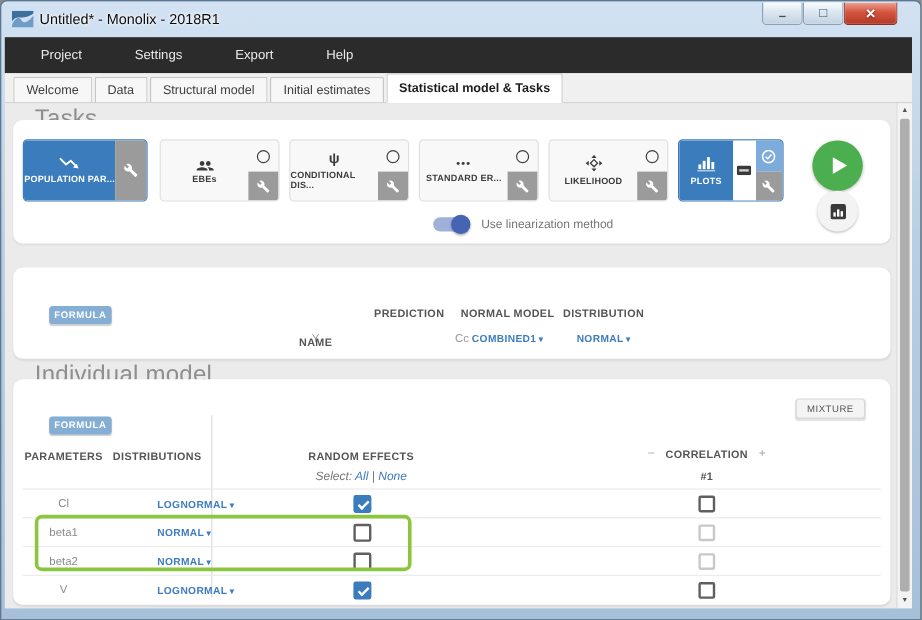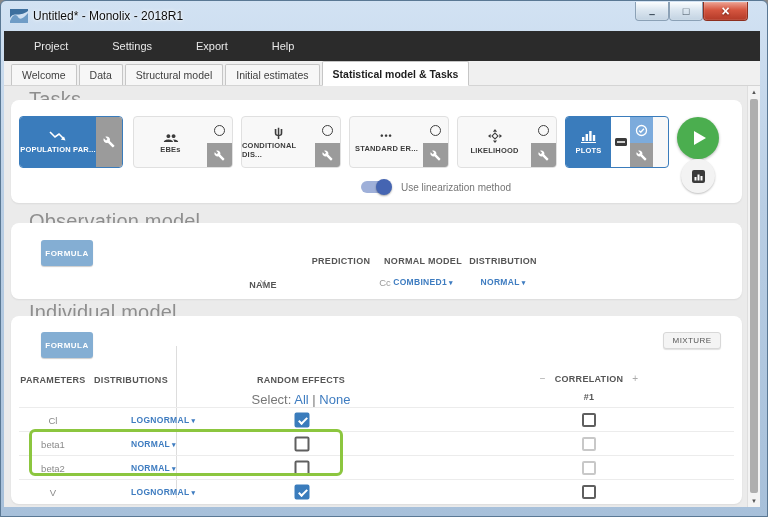--- a/index.html
+++ b/index.html
@@ -73,35 +73,35 @@
 
   
   .toggle { left:360px; top:180px; width:30px; height:12px; border-radius:6px; background:#b9c3dc; cursor:pointer; }
   .toggle .knob { position:absolute; top:-2px; left:0; width:16px; height:16px; border-radius:50%;
                   background:#8795c0; box-shadow:0 1px 2px rgba(0,0,0,.35); }
   .toggle.on { background:#9fb0d9; }
   .toggle.on .knob { left:15px; background:#4565b2; }
   .toggle-label { left:400px; top:181px; font-size:10px; color:#757575; }
 
   
-  .formula-btn { width:52px; height:26px; background:#84aed3; border-radius:3px; color:#fff;
+  .formula-btn { width:52px; height:15px; background:#84aed3; border-radius:3px; color:#fff;
                  font-size:8px; font-weight:bold; letter-spacing:.5px; display:flex; align-items:center;
-                 justify-content:center; cursor:pointer; box-shadow:0 1px 1px rgba(0,0,0,.2); }
+                 justify-content:center; cursor:pointer; box-shadow:0 1px 1px rgba(0,0,0,.2);margin-top:15px; }
   .mixture-btn { left:662px; top:331px; width:58px; height:17px; background:#f4f4f4; border:1px solid #d8d8d8;
                  border-radius:3px; color:#555; font-size:8px; font-weight:normal; letter-spacing:.4px;
                  display:flex; align-items:center; justify-content:center; cursor:pointer;
                  box-shadow:0 1px 1px rgba(0,0,0,.12); }
 
   
   .th { font-size:9px; font-weight:bold; color:#555; letter-spacing:.3px; white-space:nowrap; transform:translateX(-50%); }
   .tv { font-size:9.5px; color:#9a9a9a; white-space:nowrap; transform:translateX(-50%); }
   .dropdown { font-size:8.5px; font-weight:bold; color:#3e7cc0; letter-spacing:.3px; white-space:nowrap;
               transform:translateX(-50%); cursor:pointer; }
   .dropdown .caret { font-size:7px; margin-left:2px; }
-  .select-row { font-size:13px; color:#777; white-space:nowrap; transform:translateX(-50%); }
+  .select-row { font-size:10px; color:#777; white-space:nowrap; transform:translateX(-50%);font-style:italic; }
   .select-row .lnk { color:#3e7cc0; cursor:pointer; }
   .corr-head { display:flex; align-items:center; gap:9px; transform:translateX(-50%); }
   .corr-head .pm { font-size:10px; color:#aaa; cursor:pointer; }
   .vdivider { left:175px; top:345px; width:1px; height:152px; background:#ddd; }
 
   .irow { position:absolute; left:18px; width:715px; height:24px; border-top:1px solid #ececec; }
   .irow .cell { position:absolute; top:50%; transform:translate(-50%,-50%); }
   .param { font-size:9.5px; color:#8a8a8a; }
   .checkbox { width:15px; height:15px; border:2px solid #5f5f5f; border-radius:2px; background:#fff;
               cursor:pointer; position:relative; }
@@ -253,21 +253,21 @@
           <span class="radio"></span>
         </div>
       <div class="wrench-cell">
         <svg width="11" height="11" viewBox="0 0 24 24">
             <path fill="#fff" d="M22.7 19l-9.1-9.1c.9-2.3.4-5-1.5-6.9-2-2-5-2.4-7.4-1.3L9 6 6 9 1.6 4.7C.4 7.1.9 10.1 2.9 12.1c1.9 1.9 4.6 2.4 6.9 1.5l9.1 9.1c.4.4 1 .4 1.4 0l2.3-2.3c.5-.4.5-1.1.1-1.4z"></path>
           </svg>
       </div>
     </div>
   </div>
 
-  <div class="abs tbtn active" style="left:564px;width:104px;">
+  <div class="abs tbtn active" style="left:564px;width:88px;">
     <div class="tmain" style="flex:0 0 45px;">
       <svg width="16" height="13" viewBox="0 0 16 13">
         <rect x="1" y="7" width="2.4" height="4" fill="currentColor"></rect>
         <rect x="4.6" y="4" width="2.4" height="7" fill="currentColor"></rect>
         <rect x="8.2" y="1" width="2.4" height="10" fill="currentColor"></rect>
         <rect x="11.8" y="5" width="2.4" height="6" fill="currentColor"></rect>
         <rect x="0" y="12" width="15" height="1" fill="currentColor"></rect>
       </svg>
       <span>PLOTS</span>
     </div>
@@ -302,21 +302,20 @@
       <rect x="5.5" y="4.5" width="2" height="6" fill="#fff"></rect>
       <rect x="8.5" y="6" width="2" height="4.5" fill="#fff"></rect>
     </svg>
   </div>
 
   <div class="abs toggle on">
     <span class="knob"></span>
   </div>
   <div class="abs toggle-label">Use linearization method</div>
 
-  <div class="abs section-title" style="left:28px;top:209px;">Observation model</div>
   <div class="abs card" id="obs-card"></div>
   <div class="abs formula-btn" style="left:40px;top:239px;">FORMULA</div>
 
   <div class="abs th" style="left:262px;top:255px;margin-top:24px;">NAME</div>
   <div class="abs th" style="left:340px;top:255px;">PREDICTION</div>
   <div class="abs th" style="left:422px;top:255px;">NORMAL MODEL</div>
   <div class="abs th" style="left:502px;top:255px;">DISTRIBUTION</div>
 
   <div class="abs tv" style="left:262px;top:276px;">Y</div>
   <div class="abs tv" style="left:340px;top:276px;margin-left:44px;">Cc</div>

